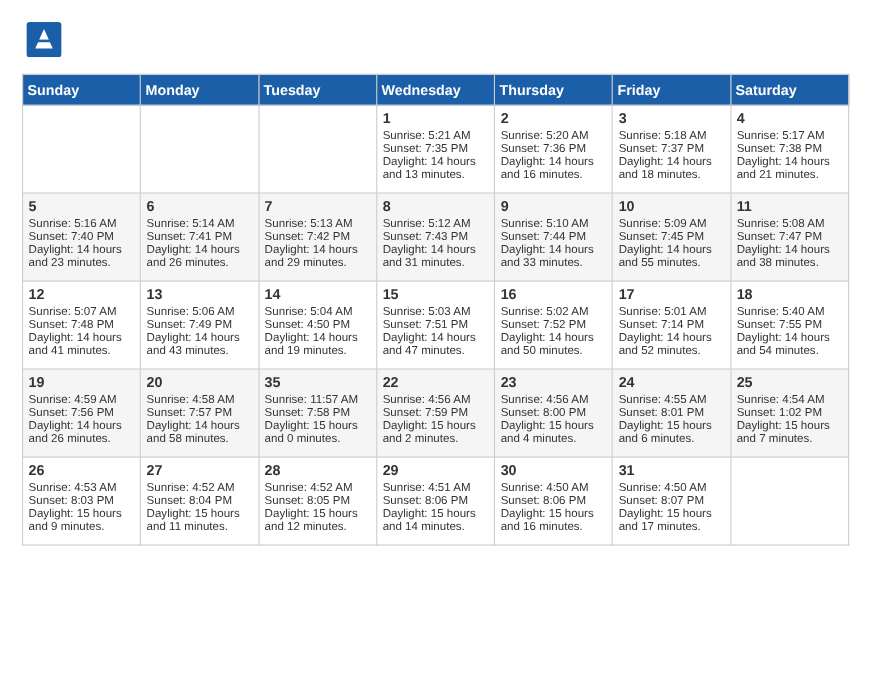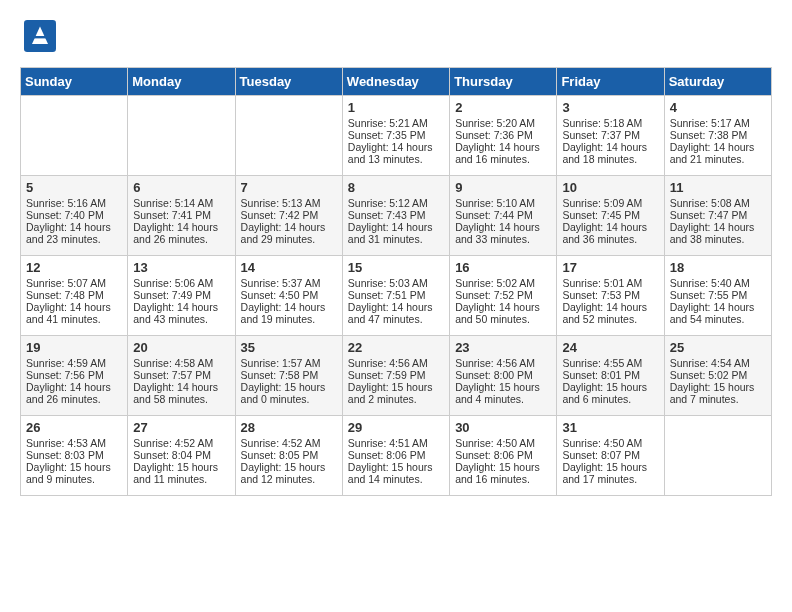--- a/index.html
+++ b/index.html
@@ -190,21 +190,21 @@
           <div>Sunrise: 5:10 AM</div>
           <div>Sunset: 7:44 PM</div>
           <div>Daylight: 14 hours</div>
           <div>and 33 minutes.</div>
         </td>
         <td>
           <div class="day-number">10</div>
           <div>Sunrise: 5:09 AM</div>
           <div>Sunset: 7:45 PM</div>
           <div>Daylight: 14 hours</div>
-          <div>and 36 minutes.</div>
+          <div>and 55 minutes.</div>
         </td>
         <td>
           <div class="day-number">11</div>
           <div>Sunrise: 5:08 AM</div>
           <div>Sunset: 7:47 PM</div>
           <div>Daylight: 14 hours</div>
           <div>and 38 minutes.</div>
         </td>
       </tr>
       <tr>
@@ -217,21 +217,21 @@
         </td>
         <td>
           <div class="day-number">13</div>
           <div>Sunrise: 5:06 AM</div>
           <div>Sunset: 7:49 PM</div>
           <div>Daylight: 14 hours</div>
           <div>and 43 minutes.</div>
         </td>
         <td>
           <div class="day-number">14</div>
-          <div>Sunrise: 5:37 AM</div>
+          <div>Sunrise: 5:04 AM</div>
           <div>Sunset: 4:50 PM</div>
           <div>Daylight: 14 hours</div>
           <div>and 19 minutes.</div>
         </td>
         <td>
           <div class="day-number">15</div>
           <div>Sunrise: 5:03 AM</div>
           <div>Sunset: 7:51 PM</div>
           <div>Daylight: 14 hours</div>
           <div>and 47 minutes.</div>
@@ -239,21 +239,21 @@
         <td>
           <div class="day-number">16</div>
           <div>Sunrise: 5:02 AM</div>
           <div>Sunset: 7:52 PM</div>
           <div>Daylight: 14 hours</div>
           <div>and 50 minutes.</div>
         </td>
         <td>
           <div class="day-number">17</div>
           <div>Sunrise: 5:01 AM</div>
-          <div>Sunset: 7:53 PM</div>
+          <div>Sunset: 7:14 PM</div>
           <div>Daylight: 14 hours</div>
           <div>and 52 minutes.</div>
         </td>
         <td>
           <div class="day-number">18</div>
           <div>Sunrise: 5:40 AM</div>
           <div>Sunset: 7:55 PM</div>
           <div>Daylight: 14 hours</div>
           <div>and 54 minutes.</div>
         </td>
@@ -268,21 +268,21 @@
         </td>
         <td>
           <div class="day-number">20</div>
           <div>Sunrise: 4:58 AM</div>
           <div>Sunset: 7:57 PM</div>
           <div>Daylight: 14 hours</div>
           <div>and 58 minutes.</div>
         </td>
         <td>
           <div class="day-number">35</div>
-          <div>Sunrise: 1:57 AM</div>
+          <div>Sunrise: 11:57 AM</div>
           <div>Sunset: 7:58 PM</div>
           <div>Daylight: 15 hours</div>
           <div>and 0 minutes.</div>
         </td>
         <td>
           <div class="day-number">22</div>
           <div>Sunrise: 4:56 AM</div>
           <div>Sunset: 7:59 PM</div>
           <div>Daylight: 15 hours</div>
           <div>and 2 minutes.</div>
@@ -297,21 +297,21 @@
         <td>
           <div class="day-number">24</div>
           <div>Sunrise: 4:55 AM</div>
           <div>Sunset: 8:01 PM</div>
           <div>Daylight: 15 hours</div>
           <div>and 6 minutes.</div>
         </td>
         <td>
           <div class="day-number">25</div>
           <div>Sunrise: 4:54 AM</div>
-          <div>Sunset: 5:02 PM</div>
+          <div>Sunset: 1:02 PM</div>
           <div>Daylight: 15 hours</div>
           <div>and 7 minutes.</div>
         </td>
       </tr>
       <tr>
         <td>
           <div class="day-number">26</div>
           <div>Sunrise: 4:53 AM</div>
           <div>Sunset: 8:03 PM</div>
           <div>Daylight: 15 hours</div>

